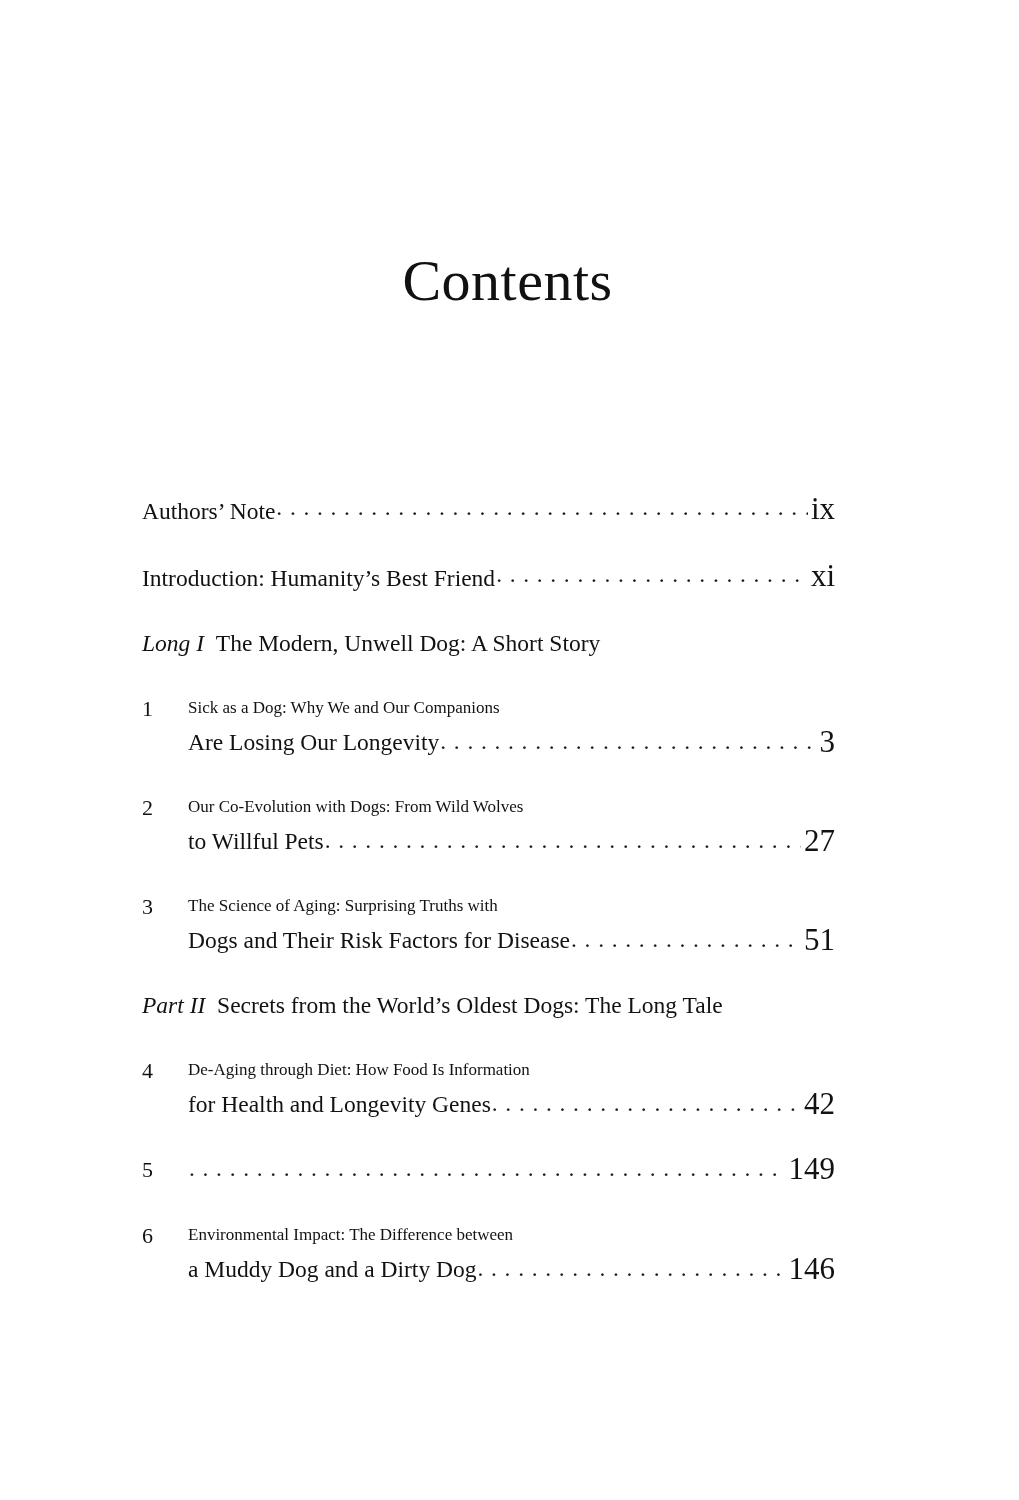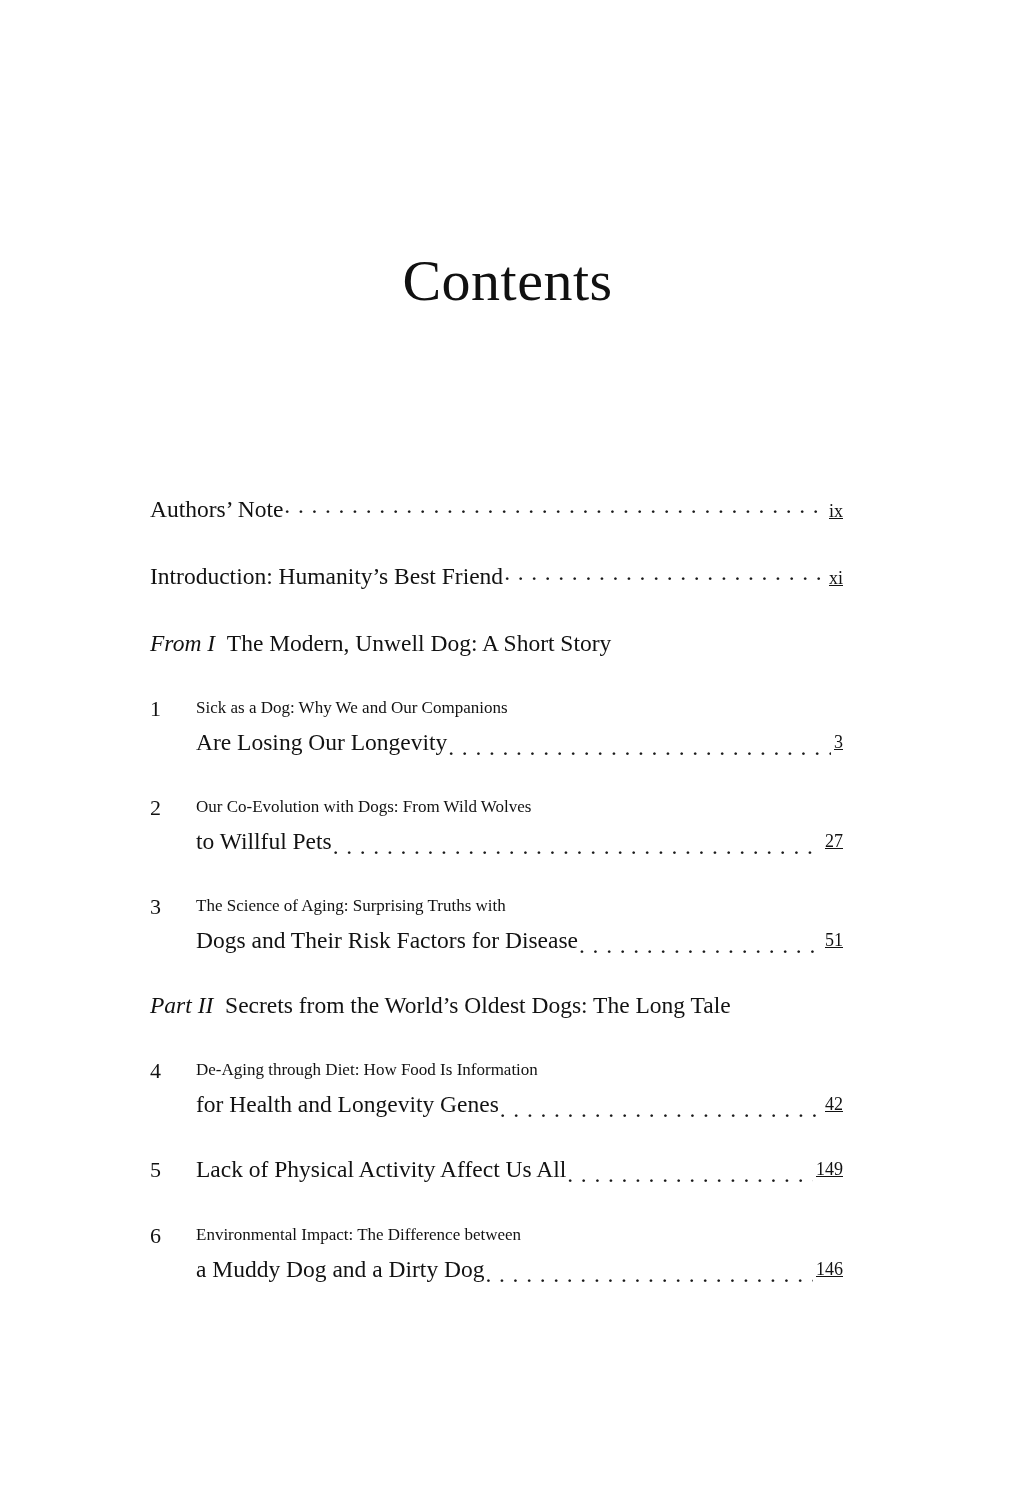--- a/index.html
+++ b/index.html
@@ -33,21 +33,21 @@
     font-size: 58px;
     line-height: 1.0;
     font-weight: 400;
     letter-spacing: 0.5px;
     color: #111111;
   }
 
   
   .toc-body {
     position: absolute;
-    left: 150px;
+    left: 142px;
     top: 492px;
     width: 693px;
   }
 
   
   .entry {
     font-size: 23.5px;
     line-height: 34px;
     color: #121212;
   }
@@ -82,23 +82,22 @@
     letter-spacing: 0.9px;
     font-size: 23.5px;
     line-height: 1;
     color: #1a1a1a;
   }
 
   .pagenum {
     flex: 0 0 auto;
     white-space: nowrap;
     text-align: right;
-    font-size: 18px;
+    font-size: 31px;
     padding-left: 2px;
-    text-decoration: underline;
   }
 
   
   .part-heading {
     font-size: 23.5px;
     line-height: 34px;
     margin-bottom: 31px;
     white-space: nowrap;
   }
   .part-heading .part-tag {
@@ -129,21 +128,21 @@
     flex: 1 1 auto;
     min-width: 0;
   }
   .chapter .ch-line1 {
     font-size: 17px;
     line-height: 34px;
     white-space: nowrap;
   }
   .chapter .ch-line2 {
     display: flex;
-    align-items: flex-end;
+    align-items: center;
     font-size: 23.5px;
     line-height: 34px;
     width: 100%;
   }
   .chapter .ch-line2 .ch-tail {
     flex: 0 0 auto;
     white-space: nowrap;
   }
 
   
@@ -164,21 +163,21 @@
       <span class="pagenum">ix</span>
     </div>
 
     <div class="entry frontmatter">
       <span class="fm-label">Introduction: Humanity’s Best Friend</span>
       <span class="leader"></span>
       <span class="pagenum">xi</span>
     </div>
 
     <div class="part-heading gap-before-part">
-      <span class="part-tag">From I</span><span class="part-title">The Modern, Unwell Dog: A Short Story</span>
+      <span class="part-tag">Long I</span><span class="part-title">The Modern, Unwell Dog: A Short Story</span>
     </div>
 
     <div class="chapter">
       <span class="ch-num">1</span>
       <span class="ch-body">
         <span class="ch-line1">Sick as a Dog: Why We and Our Companions</span>
         <span class="ch-line2">
           <span class="ch-tail">Are Losing Our Longevity</span>
           <span class="leader"></span>
           <span class="pagenum">3</span>
@@ -223,21 +222,20 @@
           <span class="leader"></span>
           <span class="pagenum">42</span>
         </span>
       </span>
     </div>
 
     <div class="chapter">
       <span class="ch-num">5</span>
       <span class="ch-body">
         <span class="ch-line2">
-          <span class="ch-tail">Lack of Physical Activity Affect Us All</span>
           <span class="leader"></span>
           <span class="pagenum">149</span>
         </span>
       </span>
     </div>
 
     <div class="chapter">
       <span class="ch-num">6</span>
       <span class="ch-body">
         <span class="ch-line1">Environmental Impact: The Difference between</span>

